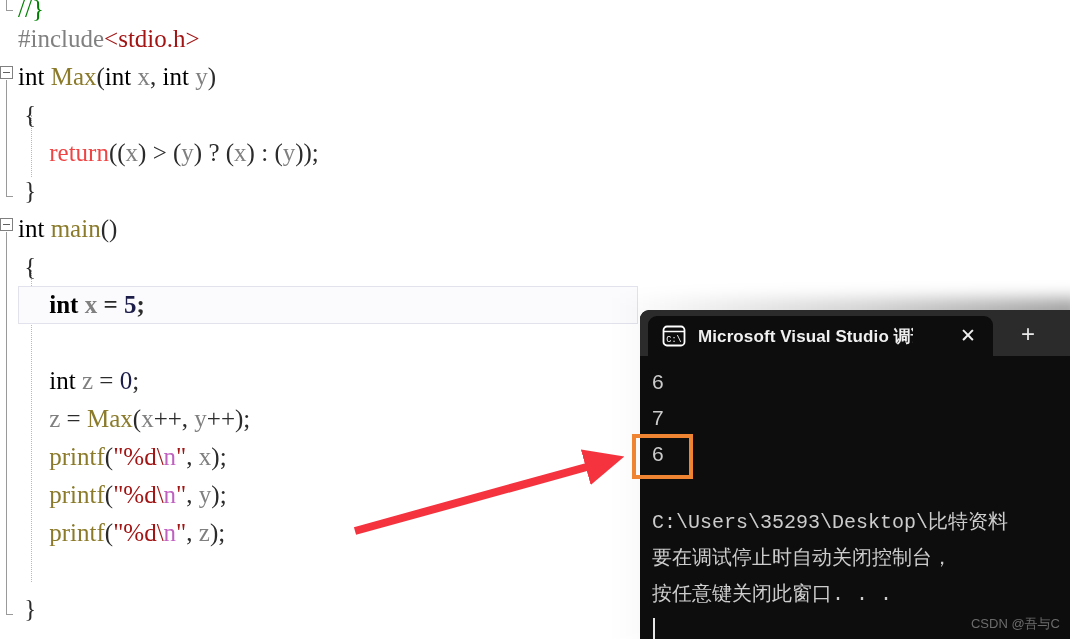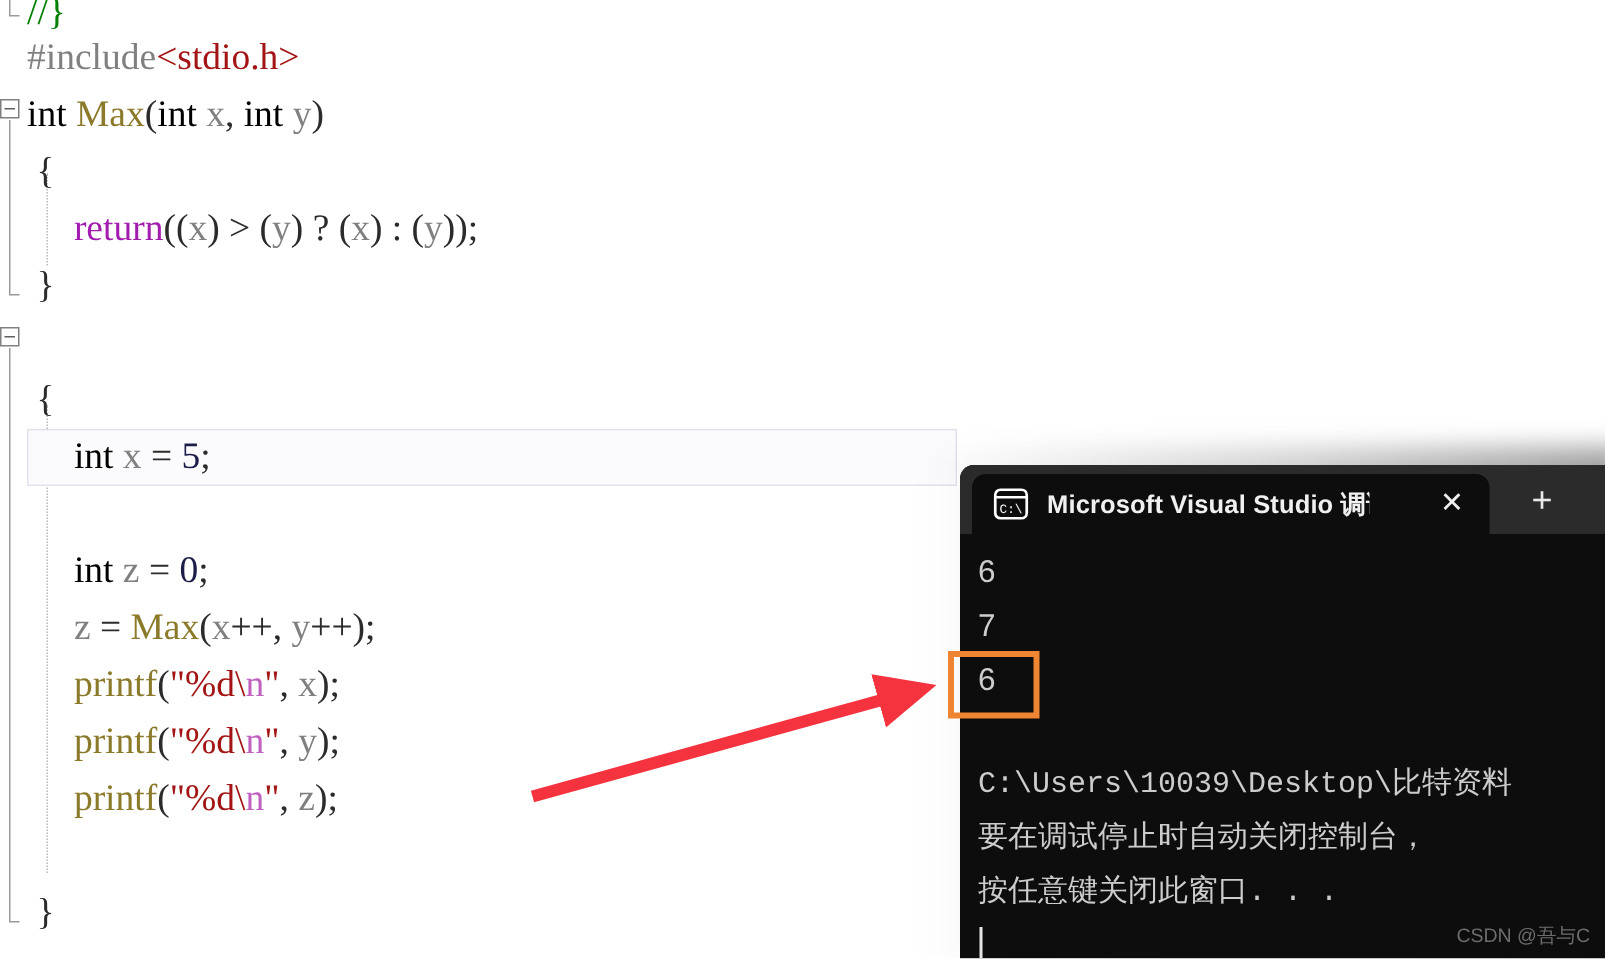--- a/index.html
+++ b/index.html
@@ -83,21 +83,21 @@
     box-sizing: border-box;
   }
 
   
   .t-kw   { color: #000000; }
   .t-fn   { color: #8a7a2a; text-align: center; }
   .t-id   { color: #808080; }
   .t-pp   { color: #808080; }
   .t-str  { color: #a31515; }
   .t-esc  { color: #c061c0; }
-  .t-ret  { color: #a21caf; }
+  .t-ret  { color: #ef4444; }
   .t-num  { color: #1d1d4a; }
   .t-punc { color: #2b2b2b; }
   .t-cmt  { color: #008000; }
   .t-inc  { color: #a31515; }
 
   
   #arrow-layer {
     position: absolute;
     left: 0; top: 0;
     width: 1070px; height: 639px;
@@ -238,24 +238,25 @@
     <div class="code-line" style="left:18px; top:20px;"><span class="t-pp">#include</span><span class="t-inc">&lt;stdio.h&gt;</span></div>
 
     <div class="code-line" style="left:18px; top:58px;"><span class="t-kw">int</span><span class="t-punc"> </span><span class="t-fn">Max</span><span class="t-punc">(</span><span class="t-kw">int</span><span class="t-punc"> </span><span class="t-id">x</span><span class="t-punc">, </span><span class="t-kw">int</span><span class="t-punc"> </span><span class="t-id">y</span><span class="t-punc">)</span></div>
 
     <div class="code-line" style="left:18px; top:96px;"><span class="t-punc"> {</span></div>
 
     <div class="code-line" style="left:18px; top:134px;"><span class="t-punc">     </span><span class="t-ret">return</span><span class="t-punc">((</span><span class="t-id">x</span><span class="t-punc">) &gt; (</span><span class="t-id">y</span><span class="t-punc">) ? (</span><span class="t-id">x</span><span class="t-punc">) : (</span><span class="t-id">y</span><span class="t-punc">));</span></div>
 
     <div class="code-line" style="left:18px; top:172px;"><span class="t-punc"> }</span></div>
 
+    <div class="code-line" style="left:18px; top:210px;"><span class="t-kw">int</span><span class="t-punc"> </span><span class="t-fn">main</span><span class="t-punc">()</span></div>
 
     <div class="code-line" style="left:18px; top:248px;"><span class="t-punc"> {</span></div>
 
-    <div class="code-line" style="left:18px; top:286px;"><span class="t-punc">     </span><span class="t-kw">int</span><span class="t-punc"> </span><span class="t-id">x</span><span class="t-punc"> = </span><span class="t-num">5</span><span class="t-punc">;</span></div>
+    <div class="code-line" style="left:18px; top:286px;font-weight:bold;"><span class="t-punc">     </span><span class="t-kw">int</span><span class="t-punc"> </span><span class="t-id">x</span><span class="t-punc"> = </span><span class="t-num">5</span><span class="t-punc">;</span></div>
 
 
     <div class="code-line" style="left:18px; top:362px;"><span class="t-punc">     </span><span class="t-kw">int</span><span class="t-punc"> </span><span class="t-id">z</span><span class="t-punc"> = </span><span class="t-num">0</span><span class="t-punc">;</span></div>
 
     <div class="code-line" style="left:18px; top:400px;"><span class="t-punc">     </span><span class="t-id">z</span><span class="t-punc"> = </span><span class="t-fn">Max</span><span class="t-punc">(</span><span class="t-id">x</span><span class="t-punc">++, </span><span class="t-id">y</span><span class="t-punc">++);</span></div>
 
     <div class="code-line" style="left:18px; top:438px;"><span class="t-punc">     </span><span class="t-fn">printf</span><span class="t-punc">(</span><span class="t-str">"%d</span><span class="t-str">\</span><span class="t-esc">n</span><span class="t-str">"</span><span class="t-punc">, </span><span class="t-id">x</span><span class="t-punc">);</span></div>
 
     <div class="code-line" style="left:18px; top:476px;"><span class="t-punc">     </span><span class="t-fn">printf</span><span class="t-punc">(</span><span class="t-str">"%d</span><span class="t-str">\</span><span class="t-esc">n</span><span class="t-str">"</span><span class="t-punc">, </span><span class="t-id">y</span><span class="t-punc">);</span></div>
 
@@ -284,21 +285,21 @@
       </div>
 
       <div id="new-tab-btn">+</div>
     </div>
 
     <div id="console-body">
       <div class="con-line" style="top:14px;">6</div>
       <div class="con-line" style="top:50px;">7</div>
       <div class="con-line" style="top:86px;">6</div>
 
-      <div class="con-line con-mono" style="top:152px;">C:\Users\10039\Desktop\比特资料</div>
+      <div class="con-line con-mono" style="top:152px;">C:\Users\35293\Desktop\比特资料</div>
       <div class="con-line con-mono" style="top:224px;">按任意键关闭此窗口. . .</div>
       <div class="con-line con-mono" style="top:188px;">要在调试停止时自动关闭控制台，</div>
 
       <div id="console-cursor"></div>
       <div id="watermark">CSDN @吾与C</div>
     </div>
   </div>
 
   <div style="position:absolute; left:632px; top:434px; width:61px; height:45px;
               border:4px solid #ef8433; box-sizing:border-box;"></div>

